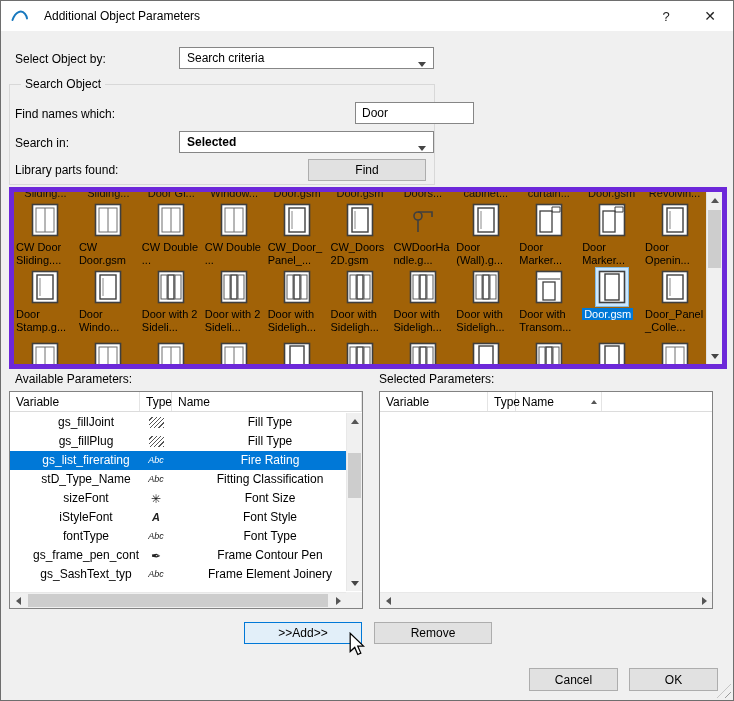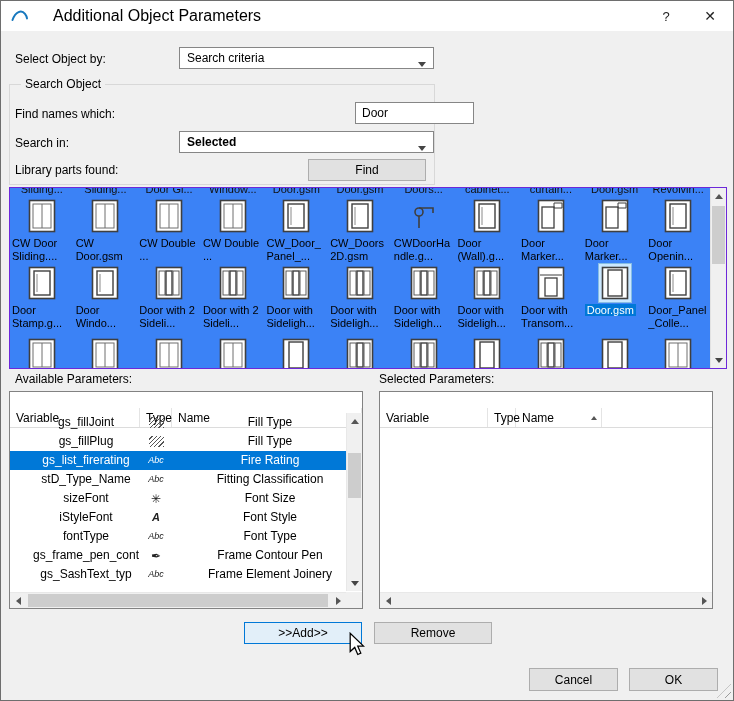--- a/index.html
+++ b/index.html
@@ -4,21 +4,21 @@
 <style>
   * { box-sizing: border-box; margin: 0; padding: 0; }
   body { font-family: "Liberation Sans", sans-serif; background: #ffffff; }
   .window { position: relative; width: 734px; height: 701px; background: #f0f0f0;
             border: 1px solid #6e6e6e; font-size: 12px; color: #000; overflow: hidden; }
 
   
   .titlebar { position: absolute; top: 0; left: 0; right: 0; height: 30px; background: #fff;
               display: flex; align-items: center; padding-left: 10px; }
   .app-icon { width: 18px; height: 18px; display: inline-flex; }
-  .title { margin-left: 24px; font-size: 16px; }
+  .title { margin-left: 15px; font-size: 12px; }
   .tb-btn { position: absolute; top: 0; height: 30px; display: flex; align-items: center;
             justify-content: center; font-size: 13px; color: #222; cursor: default; }
   .tb-btn.help { right: 46px; width: 42px; }
   .tb-btn.close { right: 0; width: 46px; font-size: 14px; }
 
   
   .lbl { position: absolute; white-space: nowrap; }
   .combo { position: absolute; height: 22px; background: #fff; border: 1px solid #868686;
            display: flex; align-items: center; padding: 0 22px 0 7px; }
   .combo .chev { position: absolute; right: 7px; top: 8px; }
@@ -35,21 +35,21 @@
   .tri-right { border-width: 4px 0 4px 5px; border-color: transparent transparent transparent #555; }
   .tri-sm.tri-up { border-width: 0 3px 4px 3px; }
 
   
   .groupbox { position: absolute; left: 8px; top: 83px; width: 426px; height: 101px;
               border: 1px solid #d8d8d8; }
   .group-label { position: absolute; left: 20px; top: 76px; background: #f0f0f0; padding: 0 4px; }
 
   
   .libpanel { position: absolute; left: 8px; top: 186px; width: 718px; height: 182px;
-              background: #3b82f6; border: 1px solid #6d28d9; }
+              background: #a16207; border: 5px solid #6d28d9; }
   .lib-clip { position: absolute; left: 0; top: 0; right: 16px; bottom: 0; overflow: hidden; }
   .lib-toprow { height: 9px; overflow: hidden; display: grid; grid-template-columns: repeat(11, 1fr); }
   .lib-cliptext { font-size: 11px; line-height: 13px; text-align: center; margin-top: -5px;
                   white-space: nowrap; overflow: hidden; color: #111; }
   .lib-row { display: grid; grid-template-columns: repeat(11, 1fr); }
   .lib-iconwrap { height: 40px; display: flex; align-items: flex-end; justify-content: center;
                   padding-bottom: 2px; }
   .lib-iconbox { display: inline-flex; padding: 2px; }
   .lib-cell.sel .lib-iconbox { background: #cce8ff; outline: 1px solid #86bde4; }
   .lib-label { height: 27px; overflow: hidden; font-size: 11px; line-height: 13px; text-align: left;
@@ -63,21 +63,21 @@
   .sb-btn { position: absolute; left: 0; width: 16px; height: 16px; display: flex;
             align-items: center; justify-content: center; }
   .sb-up { top: 0; } .sb-down { bottom: 0; }
   .sb-thumb { position: absolute; left: 1px; right: 1px; background: #cdcdcd; }
   .lib-thumb { top: 18px; height: 58px; }
 
   
   .table { position: absolute; background: #fff; border: 1px solid #828282; }
   .t-left  { left: 8px;   top: 390px; width: 354px; height: 218px; }
   .t-right { left: 378px; top: 390px; width: 334px; height: 218px; }
-  .thead { position: absolute; left: 0; top: 16px; right: 0; height: 20px; display: flex;
+  .thead { position: absolute; left: 0; top: 0; right: 0; height: 20px; display: flex;
            border-bottom: 1px solid #dcdcdc; background: #fff; }
   .th { display: flex; align-items: center; padding-left: 6px; border-right: 1px solid #e4e4e4; }
   .col-var { width: 130px; } .col-type { width: 32px; } .col-name { flex: 1; }
   .rcol-var { width: 108px; } .rcol-type { width: 28px; } .rcol-name { width: 86px; }
   .rcol-fill { flex: 1; border-right: none; }
   .sort-caret { margin-left: auto; margin-right: 4px; }
   .tbody { position: absolute; left: 0; top: 21px; right: 16px; bottom: 17px; overflow: hidden; }
   .t-right .tbody { right: 0; }
   .trow { height: 19px; display: flex; align-items: center; }
   .trow .cell { height: 19px; line-height: 19px; }

